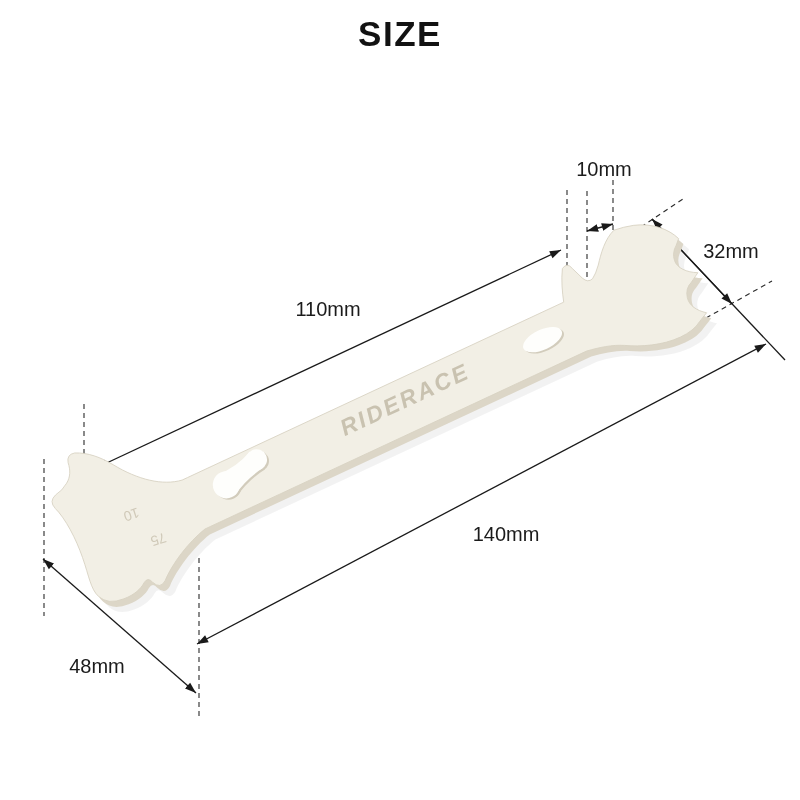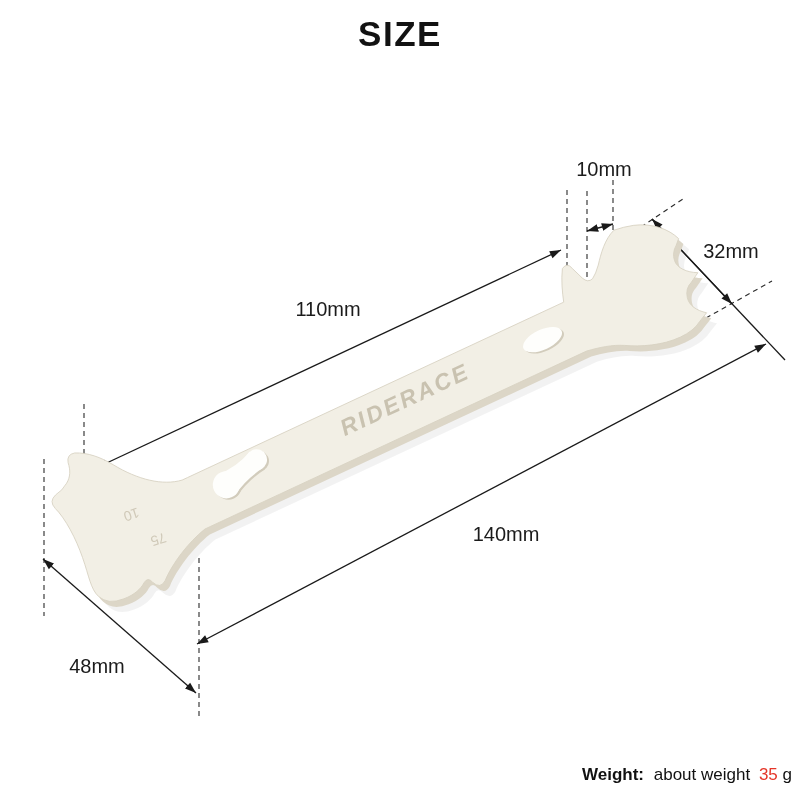--- a/index.html
+++ b/index.html
@@ -88,20 +88,14 @@
 
     <g>
       <text class="dim-label" x="604" y="176" text-anchor="middle">10mm</text>
       <text class="dim-label" x="731" y="258" text-anchor="middle">32mm</text>
       <text class="dim-label" x="328" y="316" text-anchor="middle">110mm</text>
       <text class="dim-label" x="506" y="541" text-anchor="middle">140mm</text>
       <text class="dim-label" x="97" y="673" text-anchor="middle">48mm</text>
     </g>
   </svg>
 
-  <div class="weight-note">
-    <span class="w-label">Weight:</span>
-    <span class="w-desc">about weight</span>
-    <span class="w-value">35</span>
-    <span class="w-unit">g</span>
-  </div>
 
 </div>
 
 </body></html>

